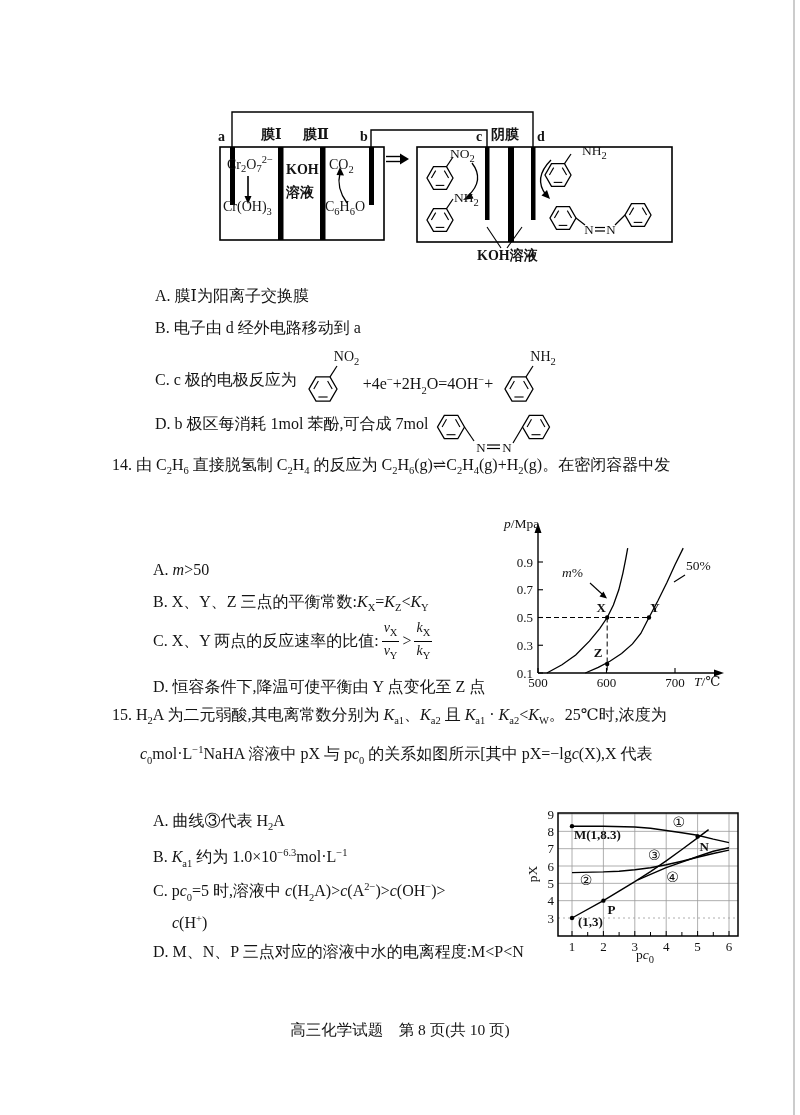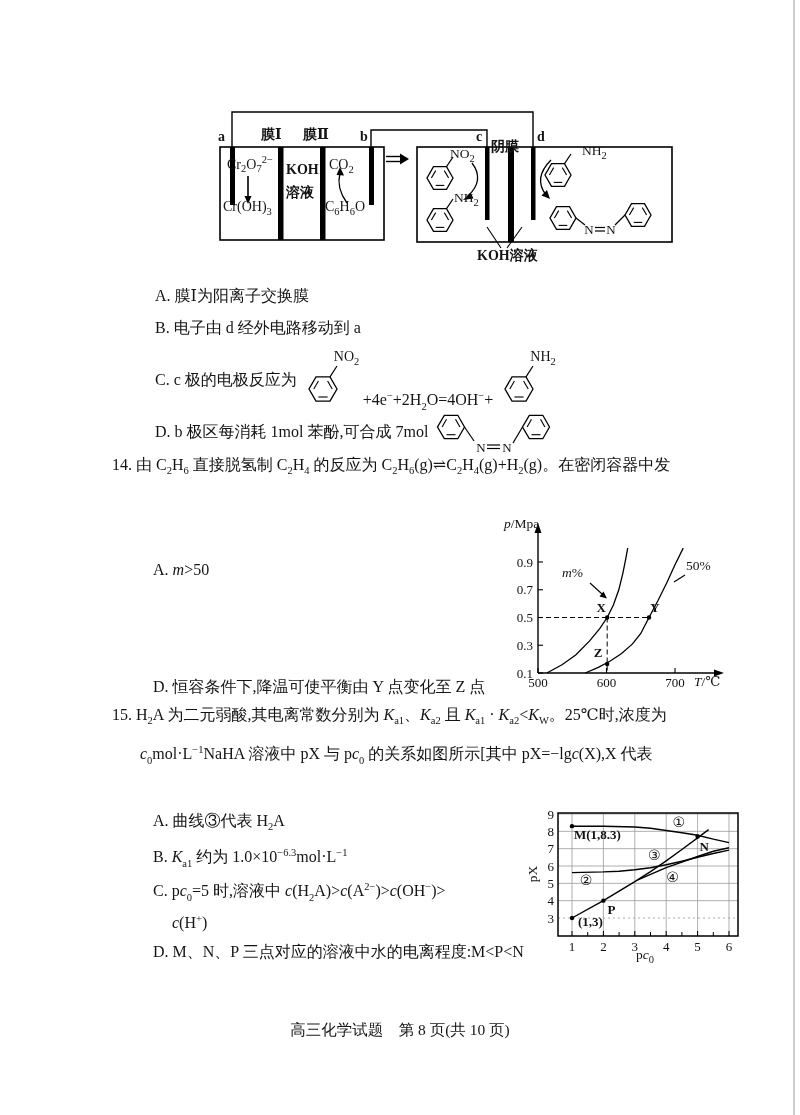--- a/index.html
+++ b/index.html
@@ -95,21 +95,21 @@
       <line x1="446.6" y1="115.0" x2="442.3" y2="107.6" stroke="#000" stroke-width="1.1"></line>
       <line x1="433.7" y1="107.6" x2="429.4" y2="115.0" stroke="#000" stroke-width="1.1"></line>
       <line x1="433.7" y1="122.4" x2="442.3" y2="122.4" stroke="#000" stroke-width="1.1"></line>
     </svg>
 
   <span class="abs t14 b" style="left:218px;top:128px">a</span>
   <span class="abs t14 b" style="left:261px;top:126px">膜Ⅰ</span>
   <span class="abs t14 b" style="left:303px;top:126px">膜Ⅱ</span>
   <span class="abs t14 b" style="left:360px;top:128px">b</span>
   <span class="abs t14 b" style="left:476px;top:128px">c</span>
-  <span class="abs t14 b" style="left:491px;top:138px">阴膜</span>
+  <span class="abs t14 b" style="left:491px;top:126px">阴膜</span>
   <span class="abs t14 b" style="left:537px;top:128px">d</span>
   <span class="abs t14" style="left:227px;top:151px">Cr<sub>2</sub>O<sub>7</sub><sup>2−</sup></span>
   <span class="abs t14" style="left:223px;top:198px">Cr(OH)<sub>3</sub></span>
   <span class="abs t14 b" style="left:286px;top:161px">KOH</span>
   <span class="abs t14 b" style="left:286px;top:184px">溶液</span>
   <span class="abs t14" style="left:329px;top:156px">CO<sub>2</sub></span>
   <span class="abs t14" style="left:325px;top:198px">C<sub>6</sub>H<sub>6</sub>O</span>
   <span class="abs t13" style="left:450px;top:146px">NO<sub>2</sub></span>
   <span class="abs t13" style="left:454px;top:190px">NH<sub>2</sub></span>
   <span class="abs t13" style="left:582px;top:143px">NH<sub>2</sub></span>
@@ -123,35 +123,35 @@
     <span class="mol" style="width:56px;height:70px;margin-left:6px">
       <svg id="molC1" style="left:0;top:0" width="56" height="70">
         <line x1="27" y1="33.9" x2="34" y2="23" stroke="#000" stroke-width="1.2"></line>
       <polygon points="34.0,46.0 27.0,33.9 13.0,33.9 6.0,46.0 13.0,58.1 27.0,58.1" fill="none" stroke="#000" stroke-width="1.3"></polygon>
           <line x1="29.2" y1="46.0" x2="24.6" y2="38.0" stroke="#000" stroke-width="1.1"></line>
           <line x1="15.4" y1="38.0" x2="10.8" y2="46.0" stroke="#000" stroke-width="1.1"></line>
           <line x1="15.4" y1="54.0" x2="24.6" y2="54.0" stroke="#000" stroke-width="1.1"></line>
         </svg>
       <span class="mol-label" style="left:31px;top:6px">NO<sub>2</sub></span>
     </span>
-    <span class="t16" style="margin-top:43px;margin-left:4px">+4e<sup>−</sup>+2H<sub>2</sub>O=4OH<sup>−</sup>+</span>
+    <span class="t16" style="margin-top:27px;margin-left:4px">+4e<sup>−</sup>+2H<sub>2</sub>O=4OH<sup>−</sup>+</span>
     <span class="mol" style="width:56px;height:70px;margin-left:6px">
       <svg id="molC2" style="left:0;top:0" width="56" height="70">
         <line x1="27" y1="33.9" x2="34" y2="23" stroke="#000" stroke-width="1.2"></line>
       <polygon points="34.0,46.0 27.0,33.9 13.0,33.9 6.0,46.0 13.0,58.1 27.0,58.1" fill="none" stroke="#000" stroke-width="1.3"></polygon>
           <line x1="29.2" y1="46.0" x2="24.6" y2="38.0" stroke="#000" stroke-width="1.1"></line>
           <line x1="15.4" y1="38.0" x2="10.8" y2="46.0" stroke="#000" stroke-width="1.1"></line>
           <line x1="15.4" y1="54.0" x2="24.6" y2="54.0" stroke="#000" stroke-width="1.1"></line>
         </svg>
       <span class="mol-label" style="left:31px;top:6px">NH<sub>2</sub></span>
     </span>
   </div>
 
   <div class="row" style="left:155px;top:406px">
-    <span class="t16" style="margin-top:16px">D. b 极区每消耗 1mol 苯酚,可合成 7mol</span>
+    <span class="t16" style="margin-top:8px">D. b 极区每消耗 1mol 苯酚,可合成 7mol</span>
     <span class="mol" style="width:124px;height:56px;margin-left:6px">
       <svg id="molD" style="left:0;top:0" width="124" height="56">
         <line x1="30.5" y1="21" x2="40" y2="35" stroke="#000" stroke-width="1.2"></line>
         <text x="47" y="46" text-anchor="middle" class="tk">N</text>
         <line x1="53" y1="39" x2="66" y2="39" stroke="#000" stroke-width="1.2"></line>
         <line x1="53" y1="42.5" x2="66" y2="42.5" stroke="#000" stroke-width="1.2"></line>
         <text x="73" y="46" text-anchor="middle" class="tk">N</text>
         <line x1="79" y1="37" x2="88.5" y2="21" stroke="#000" stroke-width="1.2"></line>
       <polygon points="30.5,21.0 23.8,9.3 10.3,9.3 3.5,21.0 10.3,32.7 23.8,32.7" fill="none" stroke="#000" stroke-width="1.3"></polygon>
           <line x1="25.9" y1="21.0" x2="21.5" y2="13.3" stroke="#000" stroke-width="1.1"></line>
@@ -160,21 +160,34 @@
           <polygon points="115.5,21.0 108.8,9.3 95.3,9.3 88.5,21.0 95.3,32.7 108.8,32.7" fill="none" stroke="#000" stroke-width="1.3"></polygon>
           <line x1="110.9" y1="21.0" x2="106.5" y2="13.3" stroke="#000" stroke-width="1.1"></line>
           <line x1="97.5" y1="13.3" x2="93.1" y2="21.0" stroke="#000" stroke-width="1.1"></line>
           <line x1="97.5" y1="28.7" x2="106.5" y2="28.7" stroke="#000" stroke-width="1.1"></line>
         </svg>
     </span>
   </div>
 
   <div class="abs t16" style="left:112px;top:455px">14. 由 C<sub>2</sub>H<sub>6</sub> 直接脱氢制 C<sub>2</sub>H<sub>4</sub> 的反应为 C<sub>2</sub>H<sub>6</sub>(g)⇌C<sub>2</sub>H<sub>4</sub>(g)+H<sub>2</sub>(g)。在密闭容器中发</div>
   <div class="abs t16" style="left:153px;top:560px">A. <i>m</i>&gt;50</div>
-
+  <div class="abs t16" style="left:153px;top:592px">B. X、Y、Z 三点的平衡常数:<i>K</i><sub>X</sub>=<i>K</i><sub>Z</sub>&lt;<i>K</i><sub>Y</sub></div>
+
+  <div class="row" style="left:153px;top:618px;height:46px;align-items:center">
+    <span class="t16">C. X、Y 两点的反应速率的比值:</span>
+    <span class="frac">
+      <span class="num"><i>v</i><sub>X</sub></span>
+      <span class="den"><i>v</i><sub>Y</sub></span>
+    </span>
+    <span class="t16">&gt;</span>
+    <span class="frac">
+      <span class="num"><i>k</i><sub>X</sub></span>
+      <span class="den"><i>k</i><sub>Y</sub></span>
+    </span>
+  </div>
 
   <div class="abs t16" style="left:153px;top:677px">D. 恒容条件下,降温可使平衡由 Y 点变化至 Z 点</div>
 
   <svg id="chart14" style="left:488px;top:515px" width="258" height="200">
     <line x1="50" y1="158" x2="50" y2="16" stroke="#000" stroke-width="1.4"></line>
     <polygon points="50,8 46.5,18 53.5,18" fill="#000"></polygon>
     <line x1="50" y1="158" x2="228" y2="158" stroke="#000" stroke-width="1.4"></line>
     <polygon points="236,158 226,154.5 226,161.5" fill="#000"></polygon>
     <line x1="102" y1="68" x2="114" y2="79" stroke="#000" stroke-width="1.1"></line>
     <polygon points="119,83.5 115.5,76.5 111.5,81.5" fill="#000"></polygon>

